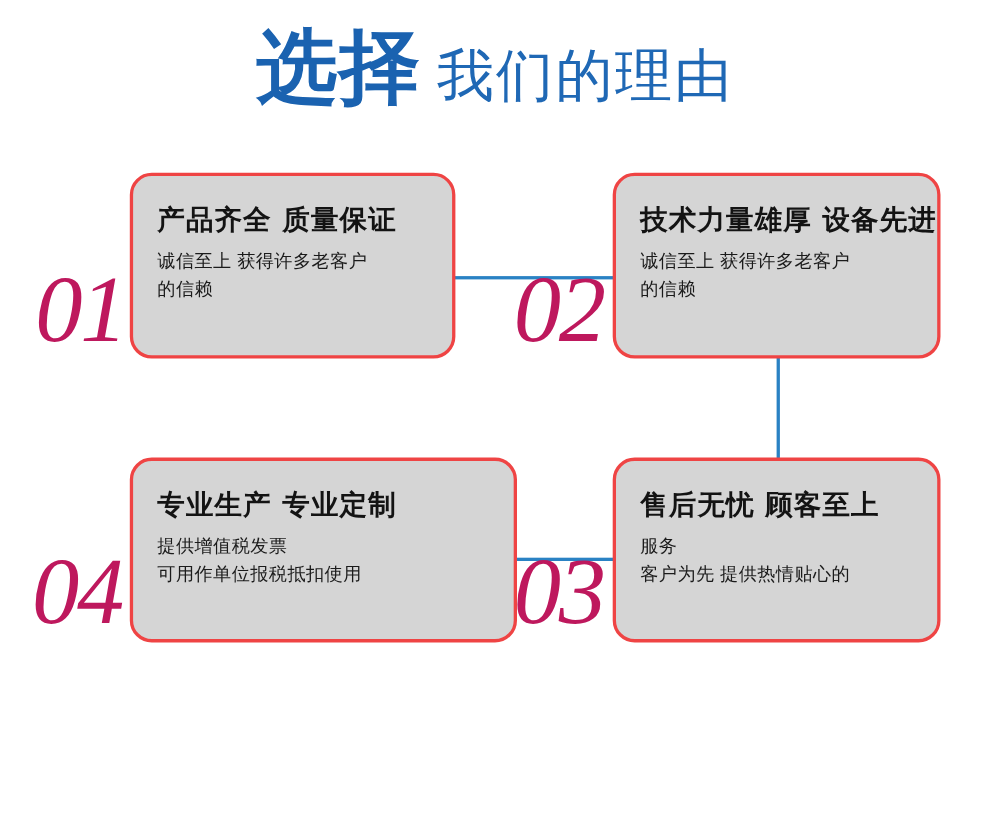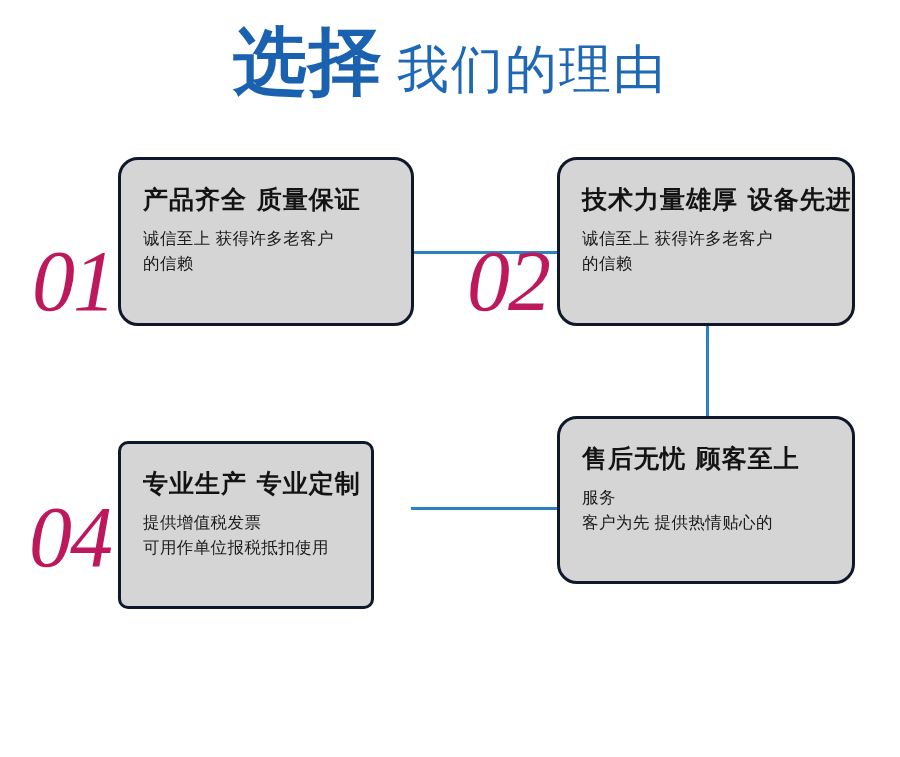--- a/index.html
+++ b/index.html
@@ -52,21 +52,21 @@
     position: absolute;
     background: #2a82c4;
   }
   .conn-h { height: 3px; }
   .conn-v { width: 3px; }
 
   
   .card {
     position: absolute;
     background: #d5d5d5;
-    border: 3px solid #0f172a;
+    border: 3px solid #ef4444;
     border-radius: 20px;
     padding: 26px 20px 18px 22px;
   }
   .card-title {
     font-size: 25px;
     font-weight: 700;
     color: #131313;
     letter-spacing: 1px;
     line-height: 1.1;
     white-space: nowrap;
@@ -145,31 +145,32 @@
 
   <div class="card" style="left:557px; top:157px; width:298px; height:169px;">
     <div class="card-title">技术力量雄厚 设备先进</div>
     <div class="card-body">
       <span class="card-body-line">诚信至上 获得许多老客户</span>
       <span class="card-body-line">的信赖</span>
     </div>
   </div>
   <div class="step-number" style="left:467px; top:238px;">02</div>
 
-  <div class="card" style="left:118px; top:441px; width:256px; height:168px;border-radius:10px;">
+  <div class="card" style="left:118px; top:416px; width:352px; height:168px;">
     <div class="card-title">专业生产 专业定制</div>
     <div class="card-body">
       <span class="card-body-line">提供增值税发票</span>
       <span class="card-body-line">可用作单位报税抵扣使用</span>
     </div>
   </div>
   <div class="step-number" style="left:29px; top:494px;">04</div>
 
   <div class="card" style="left:557px; top:416px; width:298px; height:168px;">
     <div class="card-title">售后无忧 顾客至上</div>
     <div class="card-body">
       <span class="card-body-line">服务</span>
       <span class="card-body-line">客户为先 提供热情贴心的</span>
     </div>
   </div>
+  <div class="step-number" style="left:467px; top:494px;">03</div>
 
 
 </div>
 
 </body></html>

